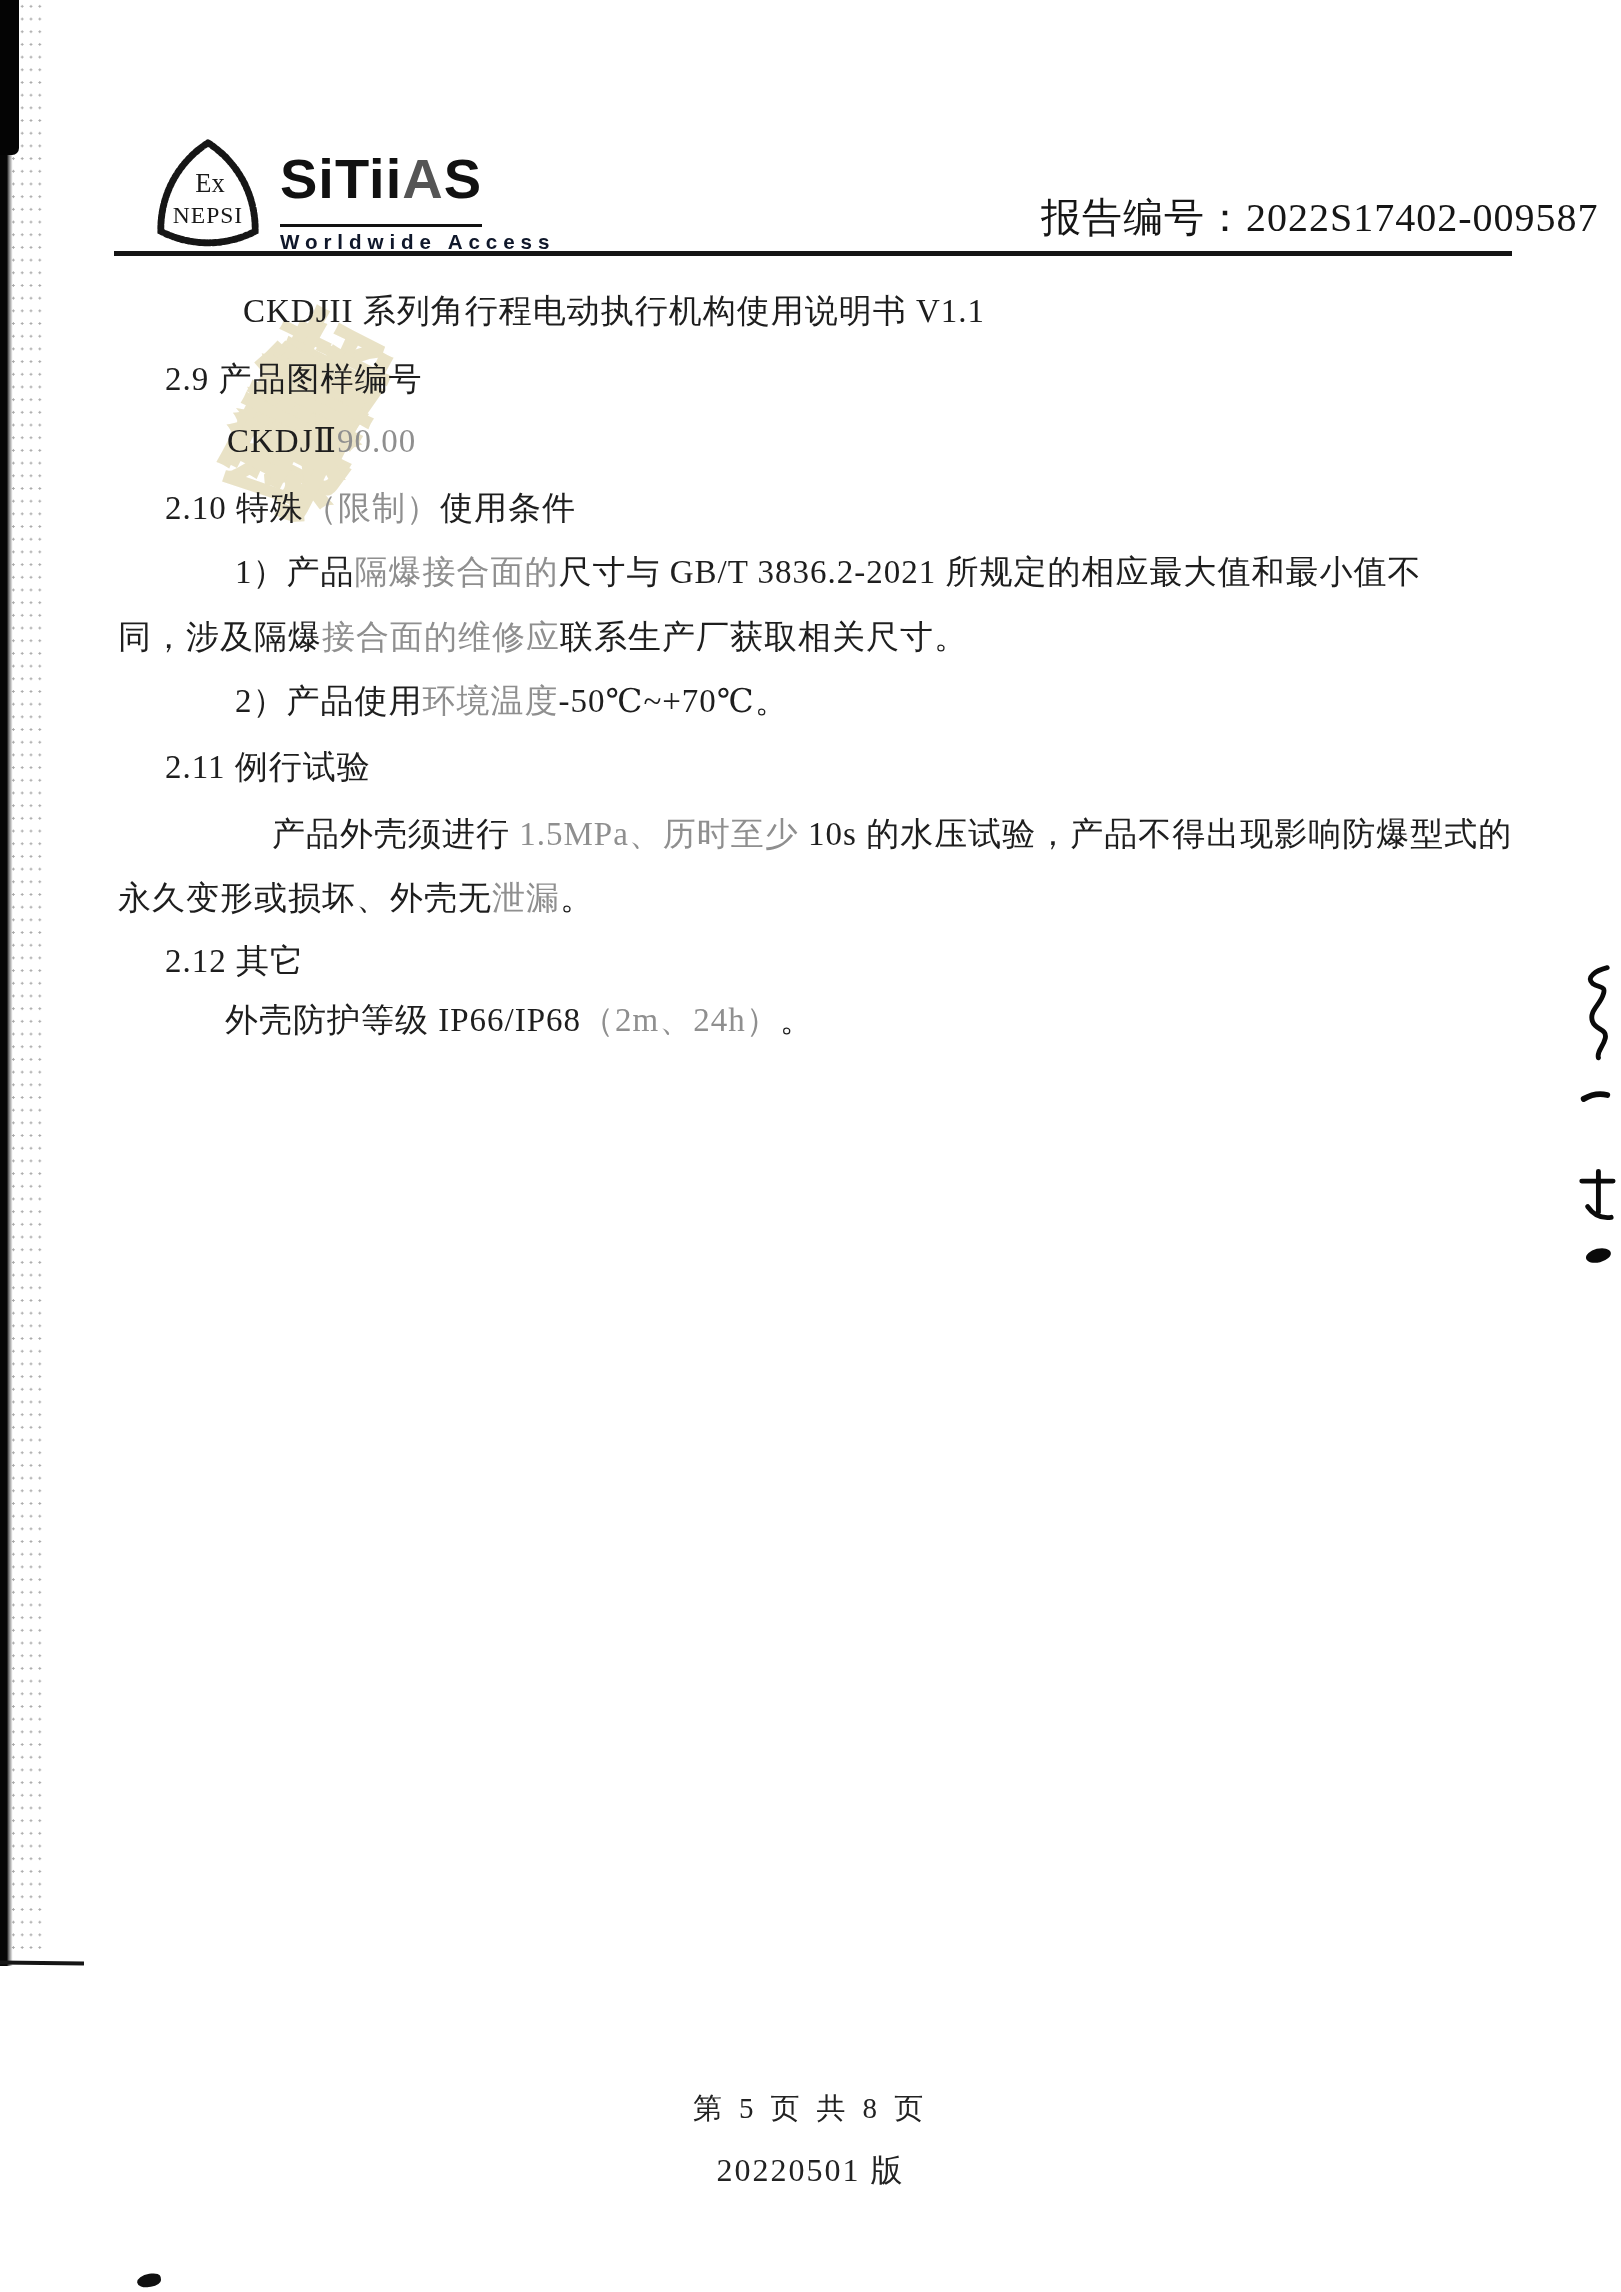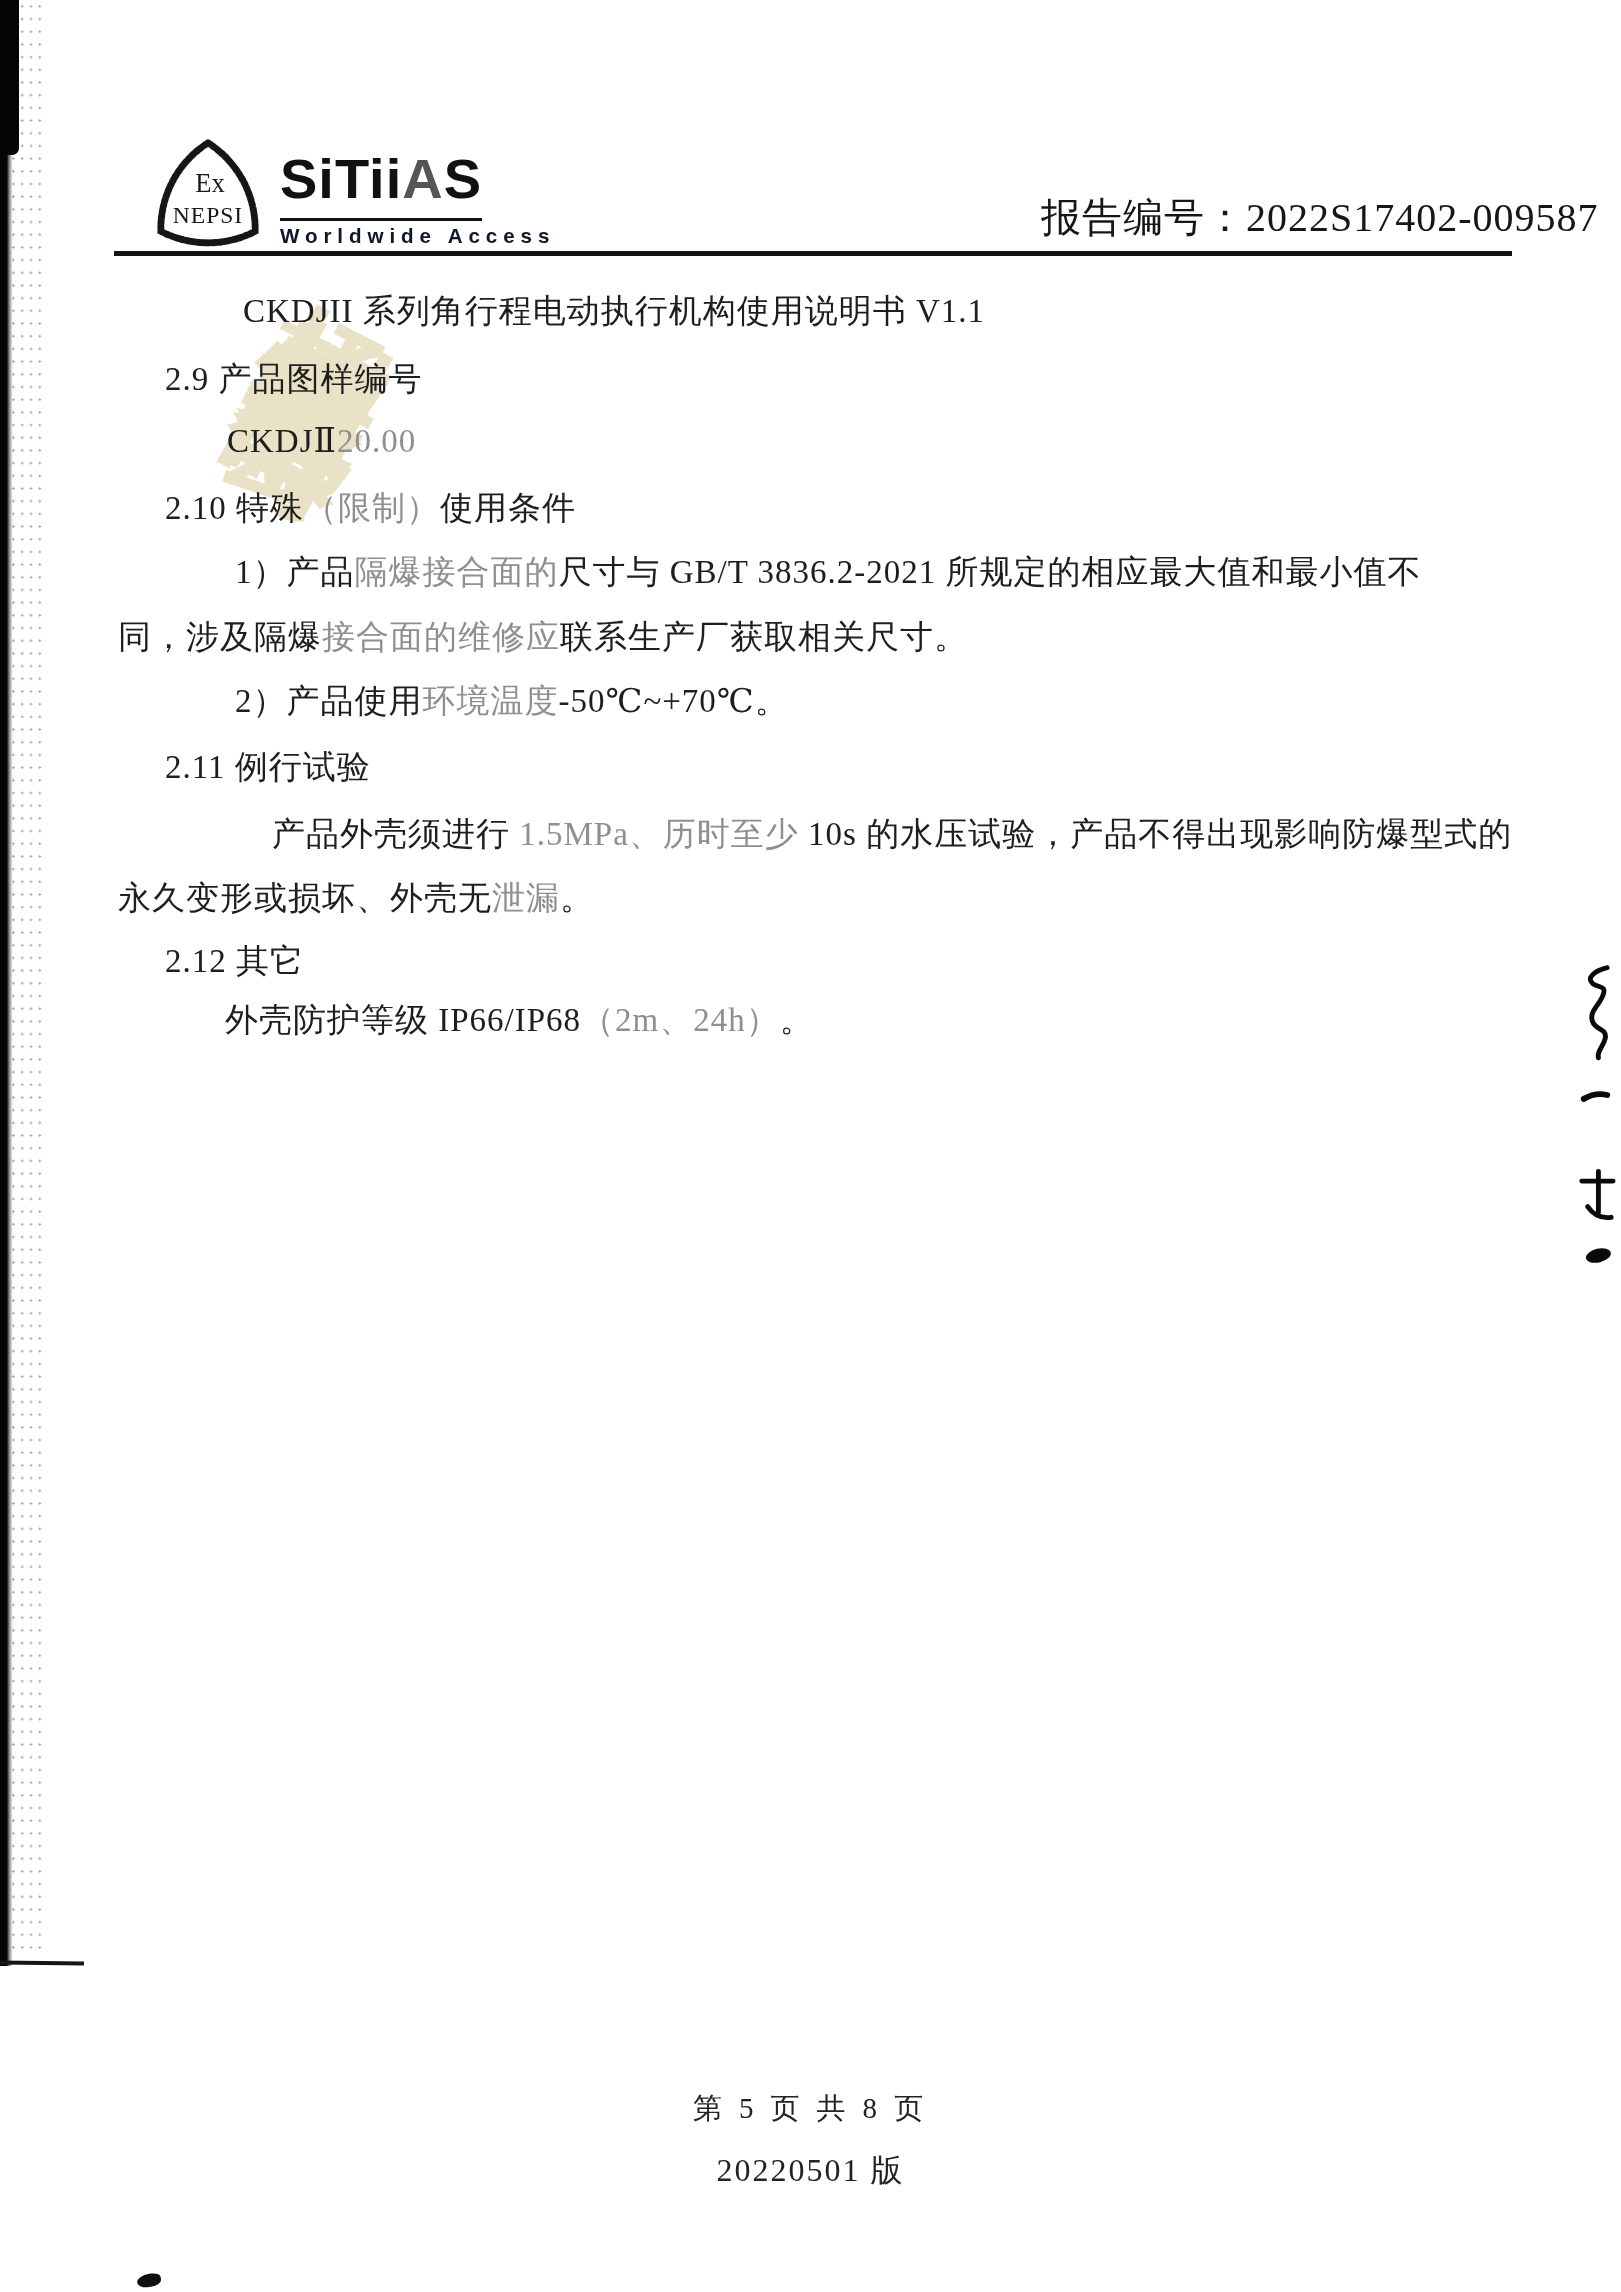--- a/index.html
+++ b/index.html
@@ -50,21 +50,21 @@
     transform-origin:top left;
     z-index:0;white-space:nowrap;user-select:none;
   }
   
   .header{position:absolute;left:0;top:0;width:100%;z-index:2;}
   .nepsi-mark{position:absolute;left:149px;top:135px;}
   .wordmark-block{position:absolute;left:280px;top:149px;}
   .wordmark{
     font-family:"Liberation Sans","DejaVu Sans",sans-serif;
     font-weight:bold;font-size:56px;line-height:59px;letter-spacing:1px;
-    color:#111;border-bottom:3.9px solid #111;padding-bottom:10px;width:fit-content;
+    color:#111;border-bottom:3.9px solid #111;padding-bottom:16px;width:fit-content;
   }
   .word-a{color:#555;}
   .tagline{
     font-family:"Liberation Sans","DejaVu Sans",sans-serif;
     font-weight:bold;font-size:20.6px;letter-spacing:5.9px;color:#0f172a;margin-top:2.9px;
   }
   .report-no{
     position:absolute;left:1041px;top:190px;
     font-size:40px;color:#161616;letter-spacing:1px;white-space:nowrap;
   }
@@ -112,21 +112,21 @@
       <div class="wordmark"><span>SiTii</span><span class="word-a">A</span><span>S</span></div>
       <div class="tagline">Worldwide Access</div>
     </div>
     <div class="report-no"><span>报告编号：</span><span>2022S17402-009587</span></div>
     <div class="header-rule"></div>
   </div>
 
   <div class="doc-body" id="body-lines">
       <div class="line" style="left: 243px; top: 291px;"><span class="seg">CKDJII 系列角行程电动执行机构使用说明书 V1.1</span></div>
       <div class="line" style="left: 165px; top: 359px;"><span class="seg">2.9 产品图样编号</span></div>
-      <div class="line" style="left: 227px; top: 421px;"><span class="seg">CKDJⅡ</span><span class="seg light">20.00</span></div>
+      <div class="line" style="left: 227px; top: 421px;"><span class="seg">CKDJⅡ</span><span class="seg light">90.00</span></div>
       <div class="line" style="left: 165px; top: 488px;"><span class="seg">2.10 特殊</span><span class="seg light">（限制）</span><span class="seg">使用条件</span></div>
       <div class="line" style="left: 235px; top: 552px;"><span class="seg">1）产品</span><span class="seg light">隔爆接合面的</span><span class="seg">尺寸与 GB/T 3836.2-2021 所规定的相应最大值和最小值不</span></div>
       <div class="line" style="left: 118px; top: 617px;"><span class="seg">同，涉及隔爆</span><span class="seg light">接合面的维修应</span><span class="seg">联系生产厂获取相关尺寸。</span></div>
       <div class="line" style="left: 235px; top: 681px;"><span class="seg">2）产品使用</span><span class="seg light">环境温度</span><span class="seg">-50℃~+70℃。</span></div>
       <div class="line" style="left: 165px; top: 747px;"><span class="seg">2.11 例行试验</span></div>
       <div class="line" style="left: 272px; top: 814px; text-align: center;"><span class="seg">产品外壳须进行 </span><span class="seg light">1.5MPa、历时至少</span><span class="seg"> 10s 的水压试验，产品不得出现影响防爆型式的</span></div>
       <div class="line" style="left: 118px; top: 878px;"><span class="seg">永久变形或损坏、外壳无</span><span class="seg light">泄漏</span><span class="seg">。</span></div>
       <div class="line" style="left: 165px; top: 941px; text-align: right;"><span class="seg">2.12 其它</span></div>
       <div class="line" style="left: 225px; top: 1000px;"><span class="seg">外壳防护等级 IP66/IP68</span><span class="seg light">（2m、24h）</span><span class="seg">。</span></div>
     </div>

